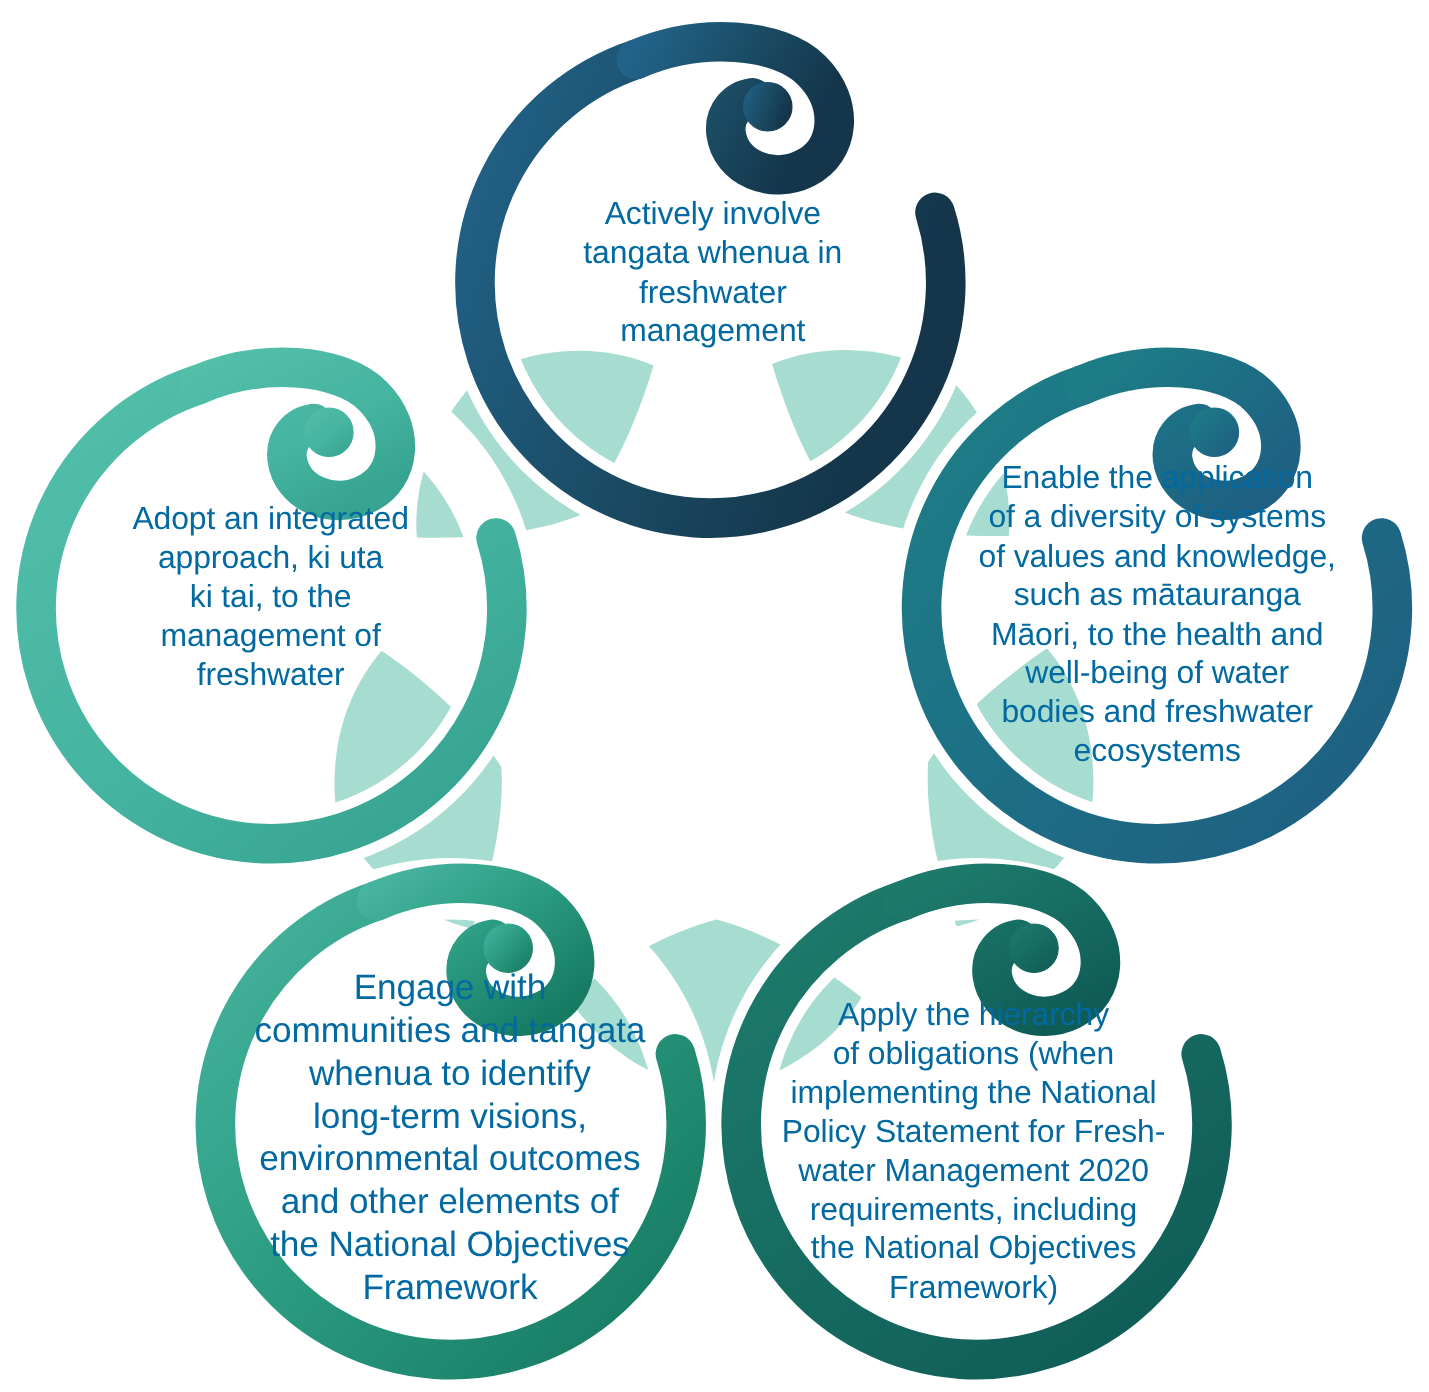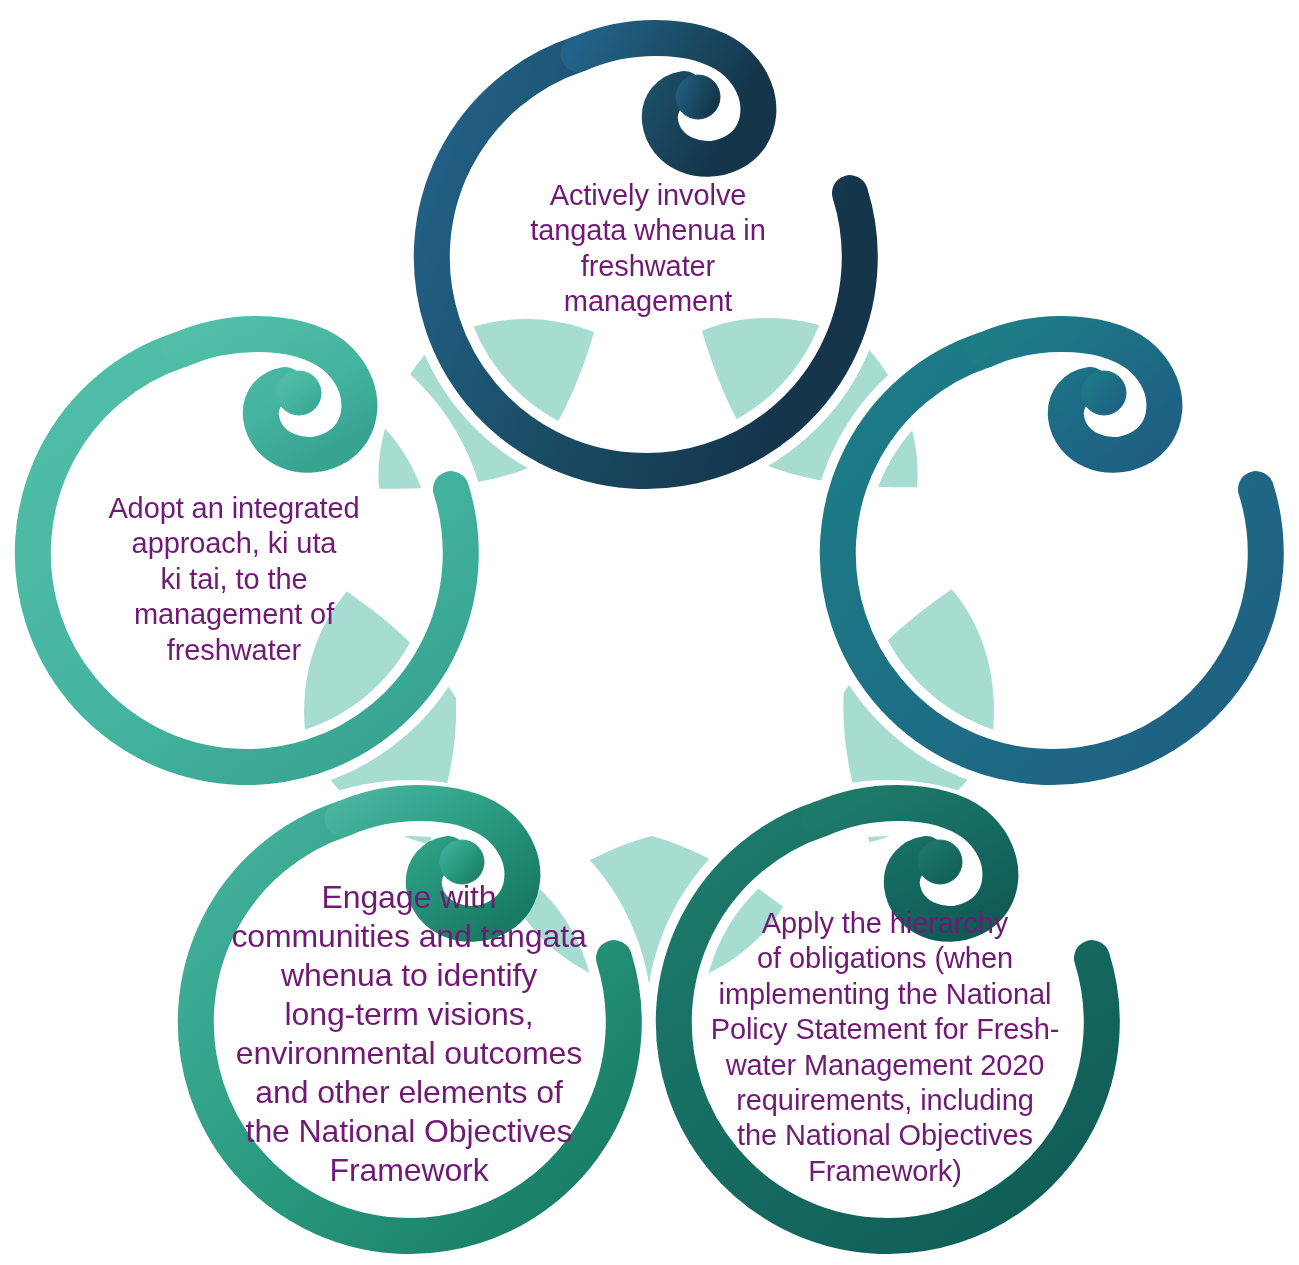--- a/index.html
+++ b/index.html
@@ -22,21 +22,21 @@
   #koru-svg {
     position: absolute;
     left: 0;
     top: 0;
     width: 1299px;
     height: 1265px;
   }
   .node-label {
     position: absolute;
     text-align: center;
-    color: #701a75;
+    color: #0369a1;
     font-family: "Liberation Sans", sans-serif;
     line-height: 1.22;
     white-space: pre-line;
     letter-spacing: -0.1px;
     pointer-events: none;
   }
   
   #label-0 {
     left: 468px; top: 178px;
     width: 360px;
@@ -55,24 +55,23 @@
     font-size: 29px;
   }
   
   #label-3 {
     left: 224px; top: 878px;
     width: 370px;
     font-size: 32px;
   }
   
   #label-4 {
-    left: 60px; top: 455px;
+    left: 72px; top: 455px;
     width: 348px;
     font-size: 29px;
-    margin-top: 36px;
   }
 </style>
 </head>
 <body>
 
 <div id="diagram-root">
 
   <svg id="koru-svg" viewBox="0 0 1299 1265">
     <defs>
       <linearGradient id="g0" x1="0" y1="0" x2="1" y2="0.35">
@@ -170,20 +169,28 @@
     <g transform="translate(247,553)" fill="url(#g4)" stroke="url(#g4)">
       <use href="#koru-ring"></use>
     </g>
   </svg>
 
   <div class="node-label" id="label-0">Actively involve
 tangata whenua in
 freshwater
 management</div>
 
+  <div class="node-label" id="label-1">Enable the application
+of a diversity of systems
+of values and knowledge,
+such as mātauranga
+Māori, to the health and
+well-being of water
+bodies and freshwater
+ecosystems</div>
 
   <div class="node-label" id="label-2">Apply the hierarchy
 of obligations (when
 implementing the National
 Policy Statement for Fresh-
 water Management 2020
 requirements, including
 the National Objectives
 Framework)</div>
 

